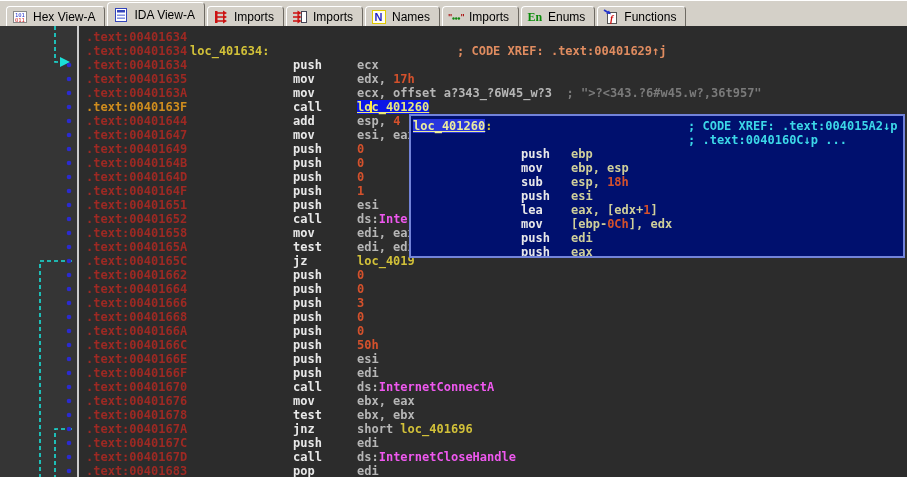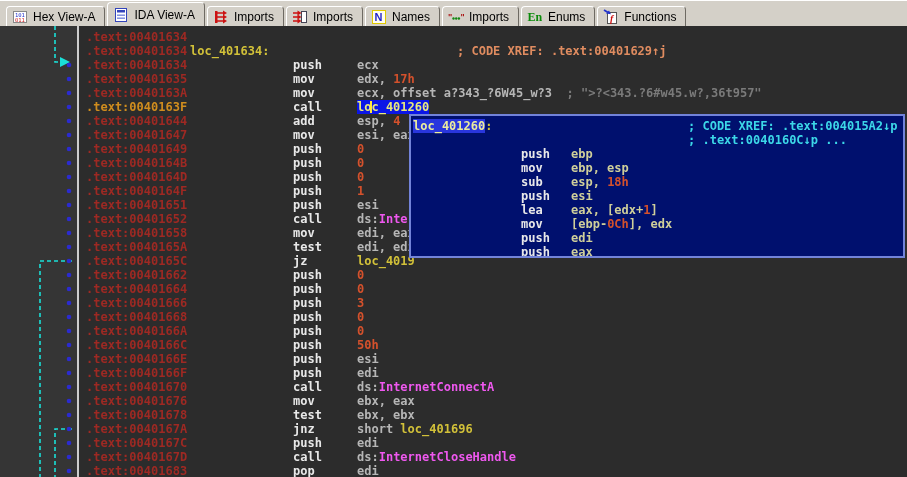--- a/index.html
+++ b/index.html
@@ -30,21 +30,21 @@
   .gutter{position:absolute;left:0;top:26px;width:77px;height:451px;background:#353535;}
   .gutter-svg{position:absolute;left:0;top:26px;pointer-events:none;}
   .gutter-sep{position:absolute;left:77px;top:26px;width:2px;height:451px;background:#cdcdcd;}
   
   .code, .popup-body{
     font-size:12px;line-height:14px;font-weight:bold;white-space:pre;
   }
   .code{position:absolute;left:0;top:26px;width:907px;height:451px;}
   .row{position:absolute;left:0;height:14px;width:100%;}
   .at{position:absolute;top:0;height:14px;}
-  .sel{position:relative;display:inline-block;}
+  .sel{position:relative;display:inline-block;text-decoration:underline;}
   .caret{position:absolute;top:1px;width:2px;height:12px;}
   
   .popup{
     position:absolute;left:409px;top:114px;width:492px;height:140px;
     border:2px solid #7283d9;z-index:5;
   }
   .popup-body{position:relative;width:100%;height:100%;overflow:hidden;}
 </style>
 </head>
 <body>

